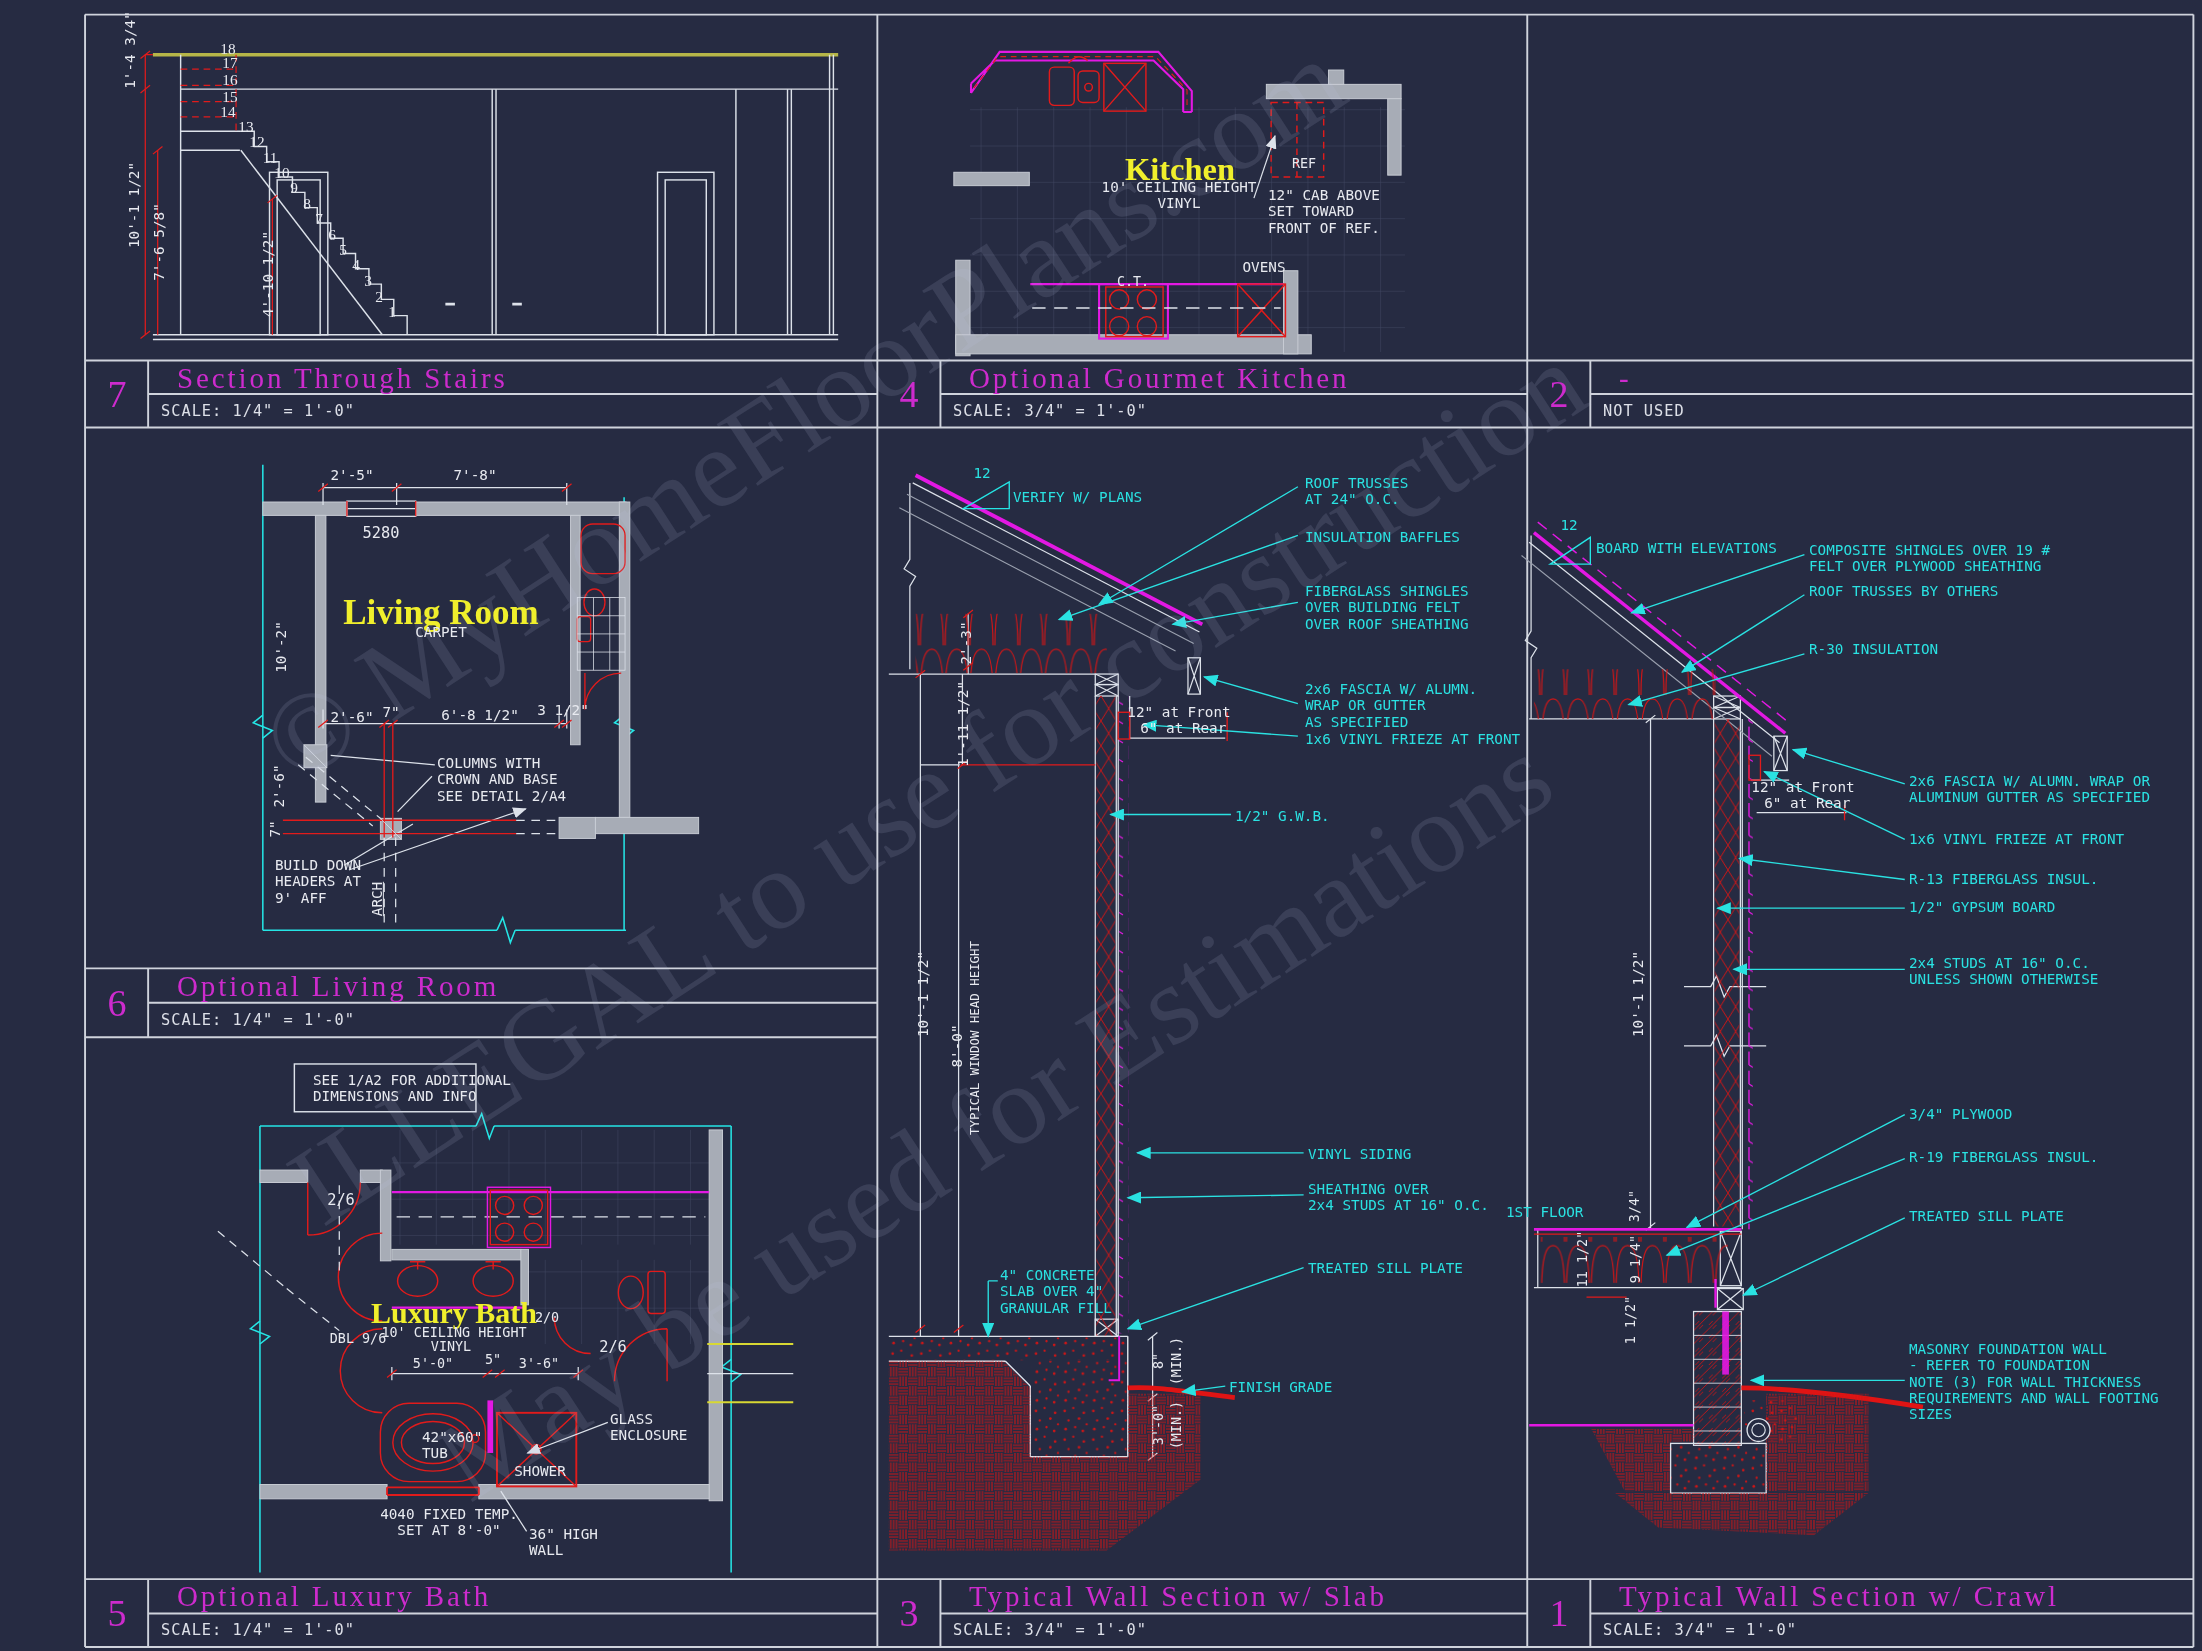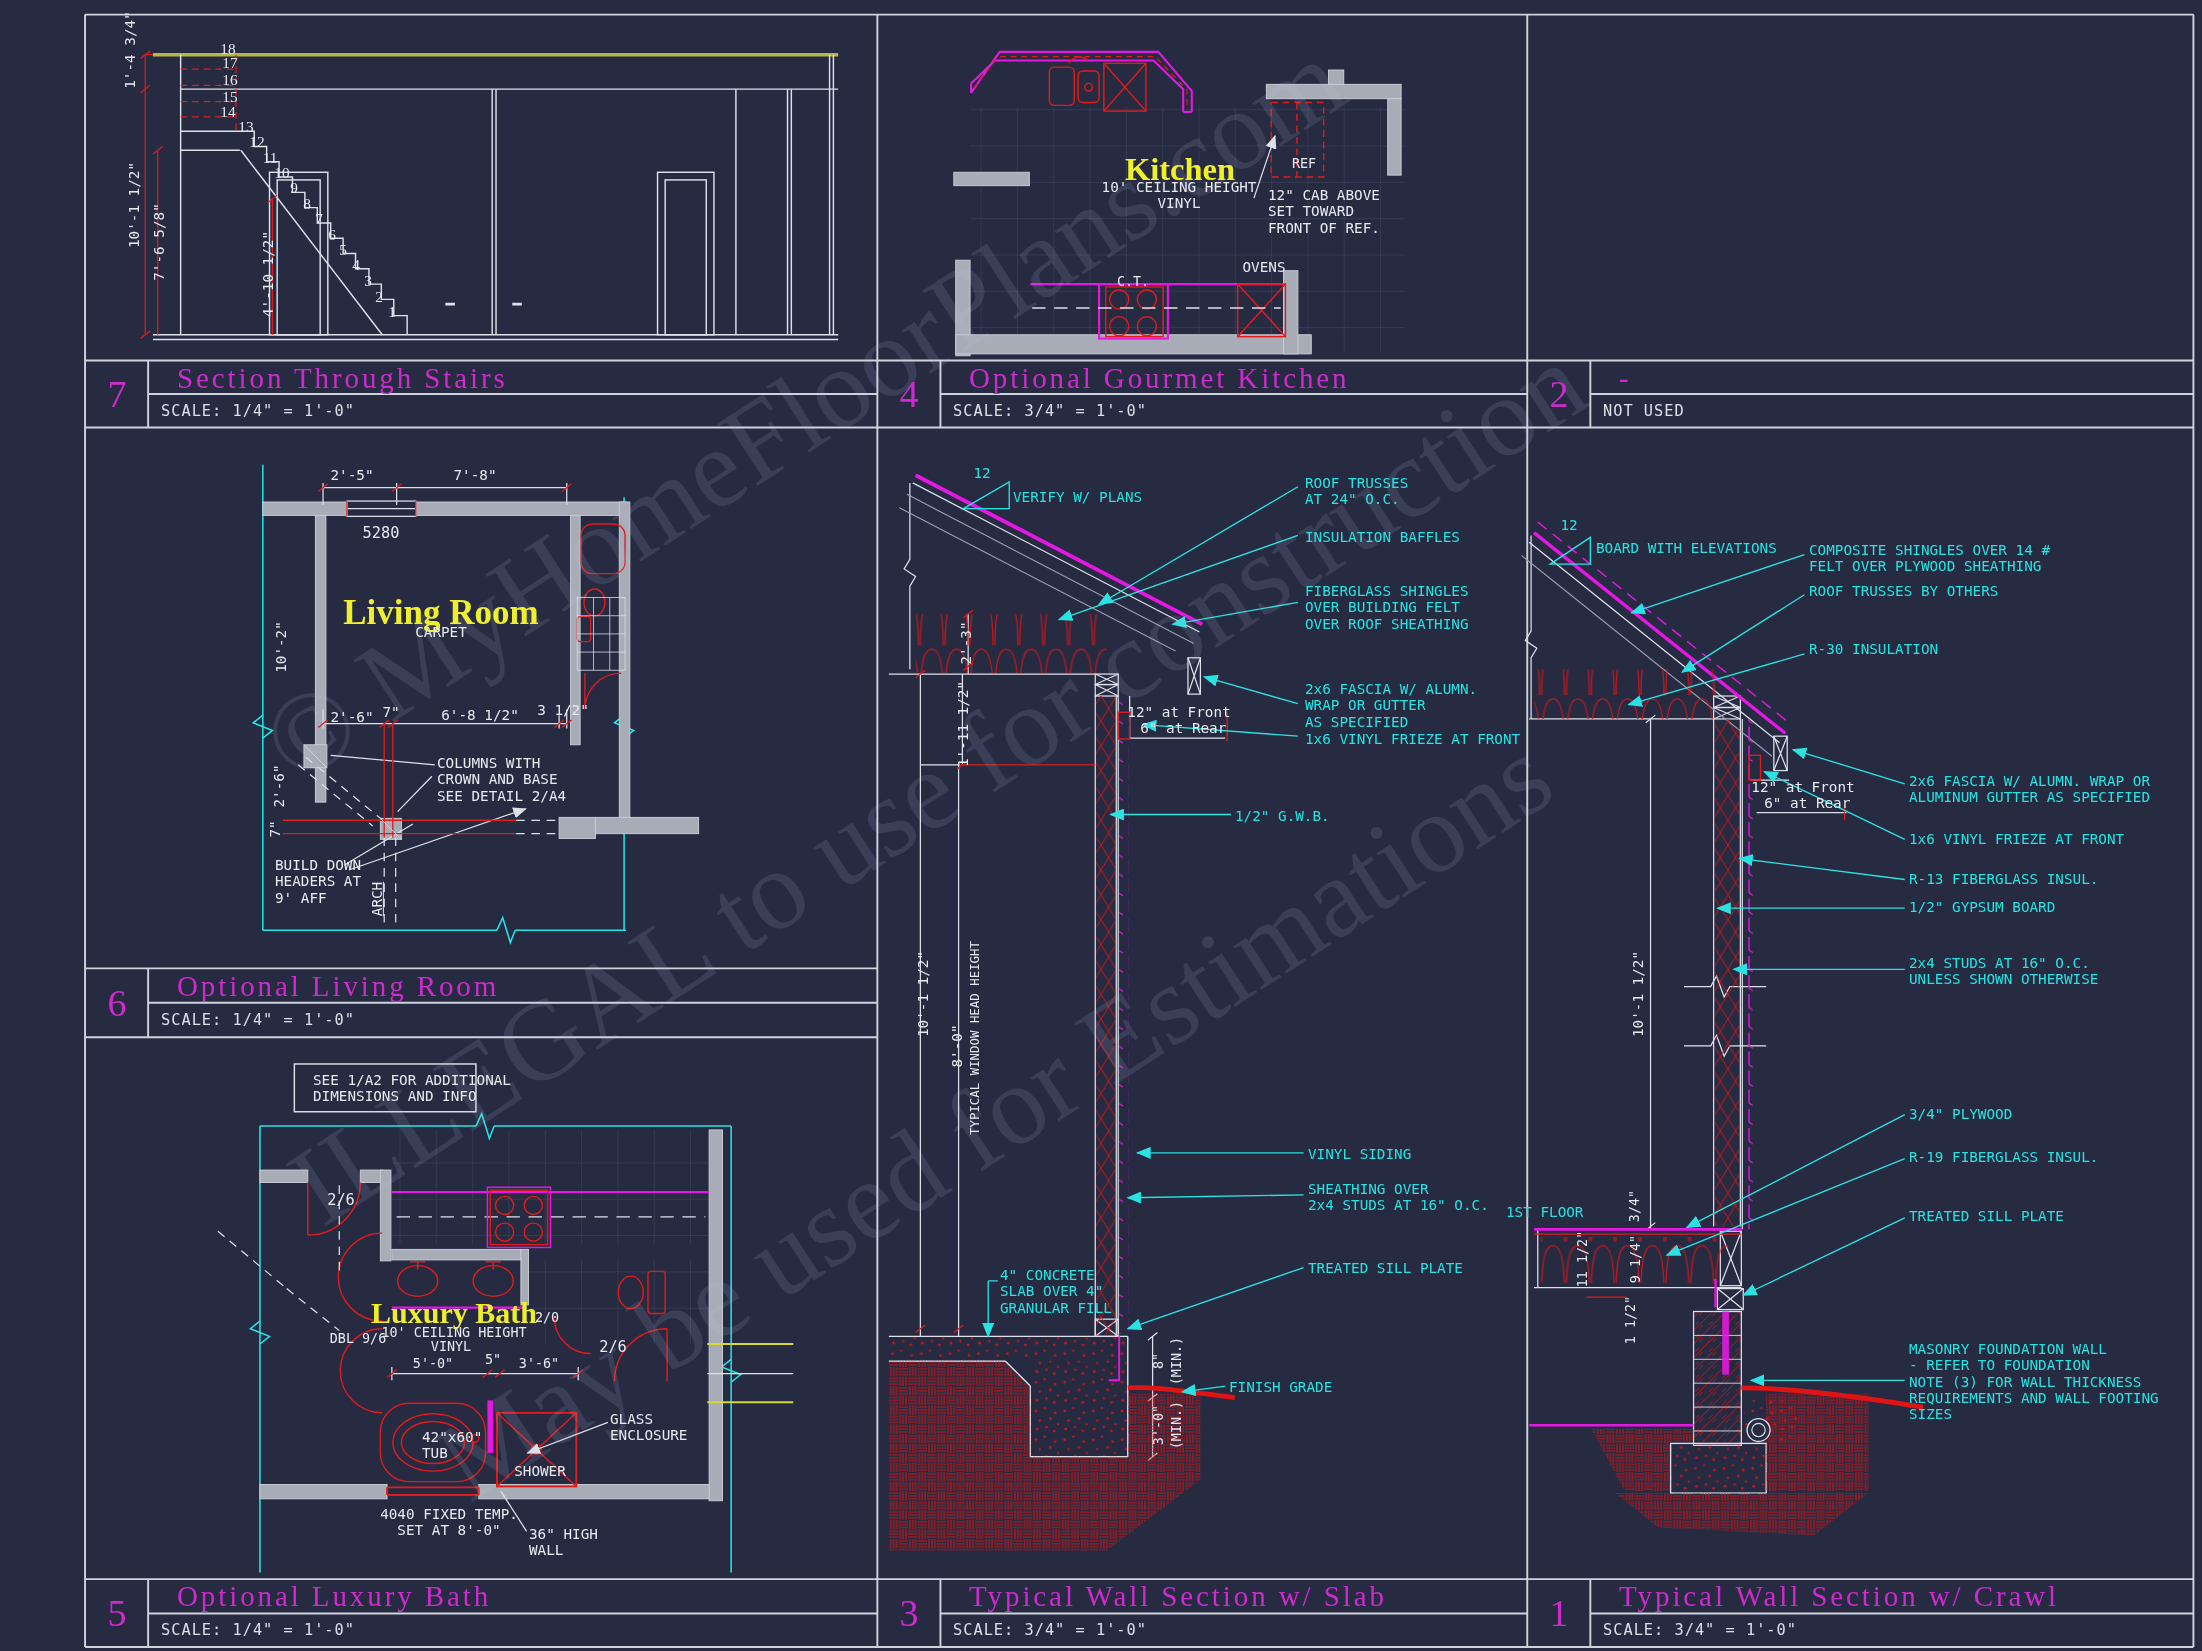--- a/index.html
+++ b/index.html
@@ -483,21 +483,21 @@
       <div class="lbl c" style="left: 1000px; top: 1267px;">4" CONCRETE
 SLAB OVER 4"
 GRANULAR FILL</div>
       <div class="lbl c" style="left: 1229px; top: 1379px;">FINISH GRADE</div>
       <div class="lbl" style="left: 1159px; top: 1361px; font-size: 13.4px; transform: translate(-50%, -50%) rotate(-90deg); text-align: center;">8"</div>
       <div class="lbl" style="left: 1177px; top: 1361px; font-size: 13.4px; transform: translate(-50%, -50%) rotate(-90deg); text-align: center;">(MIN.)</div>
       <div class="lbl" style="left: 1159px; top: 1425px; font-size: 13.4px; transform: translate(-50%, -50%) rotate(-90deg); text-align: center;">3'-0"</div>
       <div class="lbl" style="left: 1177px; top: 1425px; font-size: 13.4px; transform: translate(-50%, -50%) rotate(-90deg); text-align: center;">(MIN.)</div>
       <div class="lbl c" style="left: 1569px; top: 517px; transform: translateX(-50%); text-align: center;">12</div>
       <div class="lbl c" style="left: 1596px; top: 540px;">BOARD WITH ELEVATIONS</div>
-      <div class="lbl c" style="left: 1809px; top: 542px;">COMPOSITE SHINGLES OVER 14 #
+      <div class="lbl c" style="left: 1809px; top: 542px;">COMPOSITE SHINGLES OVER 19 #
 FELT OVER PLYWOOD SHEATHING</div>
       <div class="lbl c" style="left: 1809px; top: 583px;">ROOF TRUSSES BY OTHERS</div>
       <div class="lbl c" style="left: 1809px; top: 641px;">R-30 INSULATION</div>
       <div class="lbl c" style="left: 1909px; top: 773px;">2x6 FASCIA W/ ALUMN. WRAP OR
 ALUMINUM GUTTER AS SPECIFIED</div>
       <div class="lbl" style="left: 1803px; top: 779px; transform: translateX(-50%); text-align: center;">12" at Front
  6" at Rear</div>
       <div class="lbl c" style="left: 1909px; top: 831px;">1x6 VINYL FRIEZE AT FRONT</div>
       <div class="lbl c" style="left: 1909px; top: 871px;">R-13 FIBERGLASS INSUL.</div>
       <div class="lbl c" style="left: 1909px; top: 899px;">1/2" GYPSUM BOARD</div>

